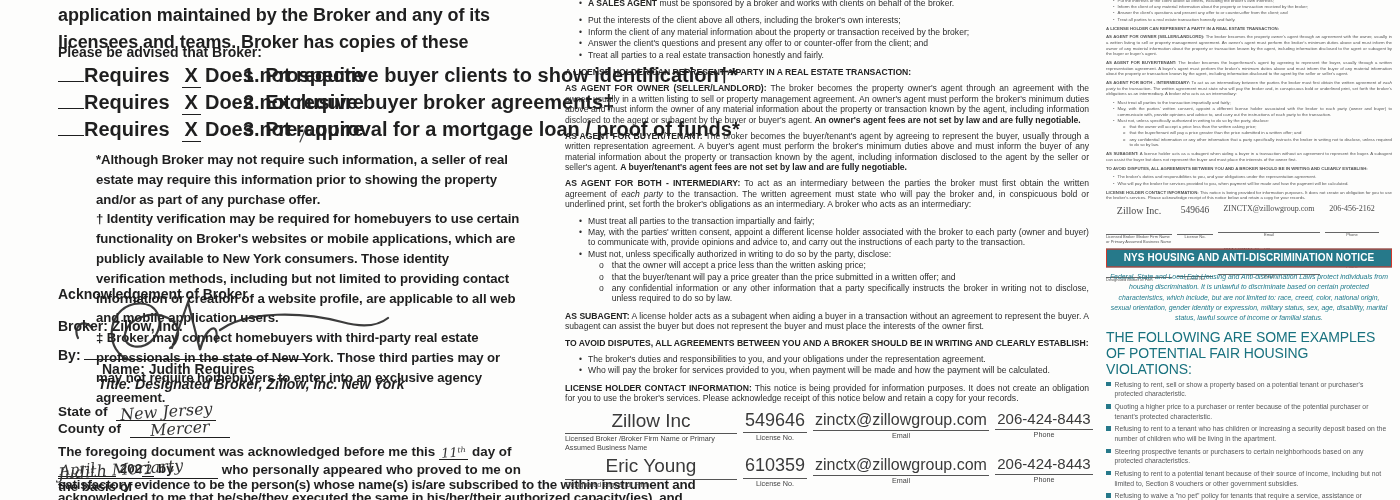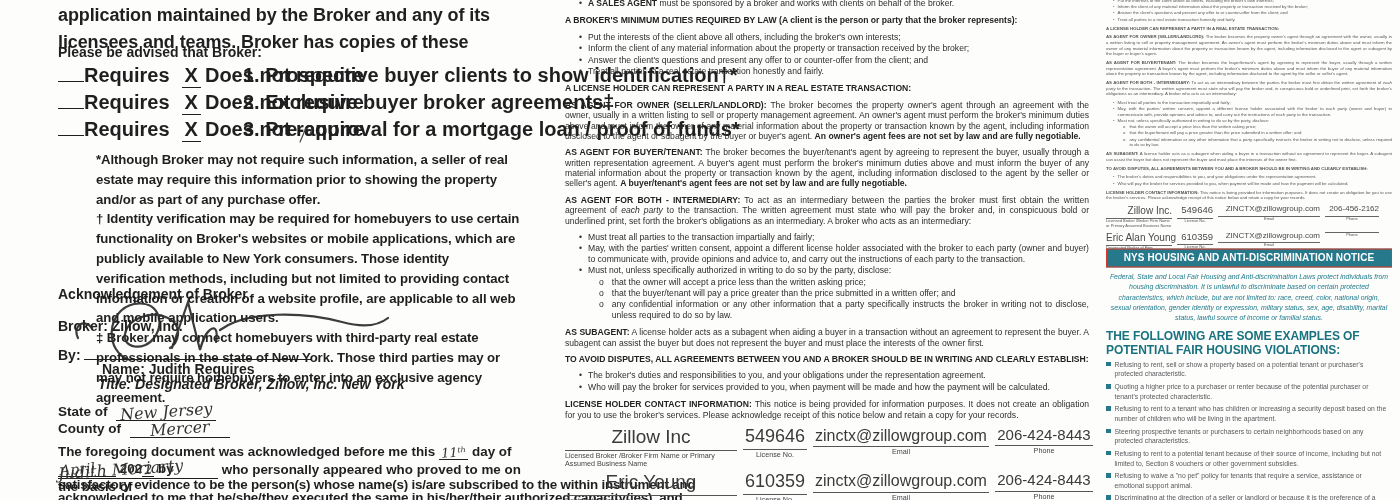--- a/index.html
+++ b/index.html
@@ -62,33 +62,33 @@
 
   
   .mini-page { position:absolute; left:1106px; top:-2px; width:286px; font-size:4.3px; line-height:1.32;
                color:#555; text-align:justify; }
   .mini-page p { margin:0 0 3px 0; }
   .mini-page .brow { gap:3px; margin-left:7px; margin-bottom:0.5px; }
   .mini-page .srow { gap:4px; margin-left:17px; margin-bottom:0.5px; }
   .mini-page .gap { height:3px; }
   .mtable { margin-top:3px; }
   .mrow { display:grid; grid-template-columns:66px 36px 102px 54px; column-gap:5px; margin-bottom:2px; }
-  .mval { border-bottom:0.8px solid #666; text-align:right; color:#4a4a4a; white-space:nowrap; padding-bottom:1px; }
+  .mval { border-bottom:0.8px solid #666; text-align:center; color:#4a4a4a; white-space:nowrap; padding-bottom:17px;font-family:Liberation Serif, serif; }
   .mv-name { font-size:10px; } .mv-lic { font-size:9.5px; } .mv-em { font-size:8px; } .mv-ph { font-size:8px; }
   .mlbl { font-size:4px; color:#555; text-align:center; line-height:1.15; }
   .mlbl.role { text-align:left; }
 
   
   .notice { position:absolute; left:1106px; top:249px; width:286px; }
   .n-banner { background:#26798a; border:1.5px solid #d0392b; color:#fff; font-weight:700;
               font-size:10px; letter-spacing:0.1px; text-align:center; padding:2px 0 3px;
               font-family:"Liberation Sans",sans-serif; transform:scaleY(1.05); }
   .n-intro { color:#1e7a8b; font-style:italic; font-size:6.9px; line-height:1.5; text-align:center;
              margin:5px 3px 4px; }
-  .n-head { color:#19727f; font-weight:700; font-size:12px; letter-spacing:-0.1px; margin:5px 0 3px; }
+  .n-head { color:#19727f; font-weight:400; font-size:14px; letter-spacing:-0.1px; margin:5px 0 3px; }
   .n-item { display:flex; gap:4px; font-size:6.8px; line-height:1.42; color:#58595b; margin-bottom:3px;
             text-align:left; }
   .n-sq { flex:0 0 auto; width:4.5px; height:4.5px; background:#26798a; margin-top:2px; }
 </style>
 </head>
 <body>
 
 <div class="left-page">
   <div class="lp-abs lp-intro">
     <span>application maintained by the Broker and any of its licensees and teams. Broker has copies of these</span><br>
@@ -158,21 +158,20 @@
   <div class="lp-abs lp-notary3">satisfactory evidence to be the person(s) whose name(s) is/are subscribed to the within instrument and</div>
   <div class="lp-abs lp-notary4">acknowledged to me that he/she/they executed the same in his/her/their authorized capacity(ies), and</div>
 </div>
 
 <div class="mid-page">
   <div class="brow">
     <span class="bm">•</span>
     <span class="bt"><b>A SALES AGENT</b> <span>must be sponsored by a broker and works with clients on behalf of the broker.</span></span>
   </div>
   <div class="gap"></div>
-  <p><b>A BROKER'S MINIMUM DUTIES REQUIRED BY LAW (A client is the person or party that the broker represents):</b></p>
   <div class="brow">
       <span class="bm">•</span>
       <span class="bt">Put the interests of the client above all others, including the broker's own interests;</span>
     </div>
   <div class="brow">
       <span class="bm">•</span>
       <span class="bt">Inform the client of any material information about the property or transaction received by the broker;</span>
     </div>
   <div class="brow">
       <span class="bm">•</span>

